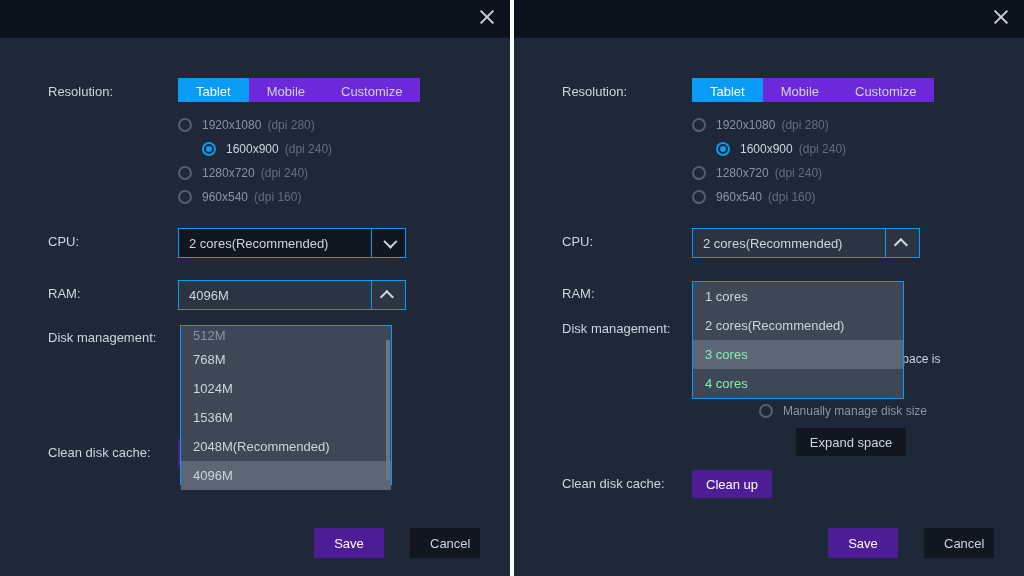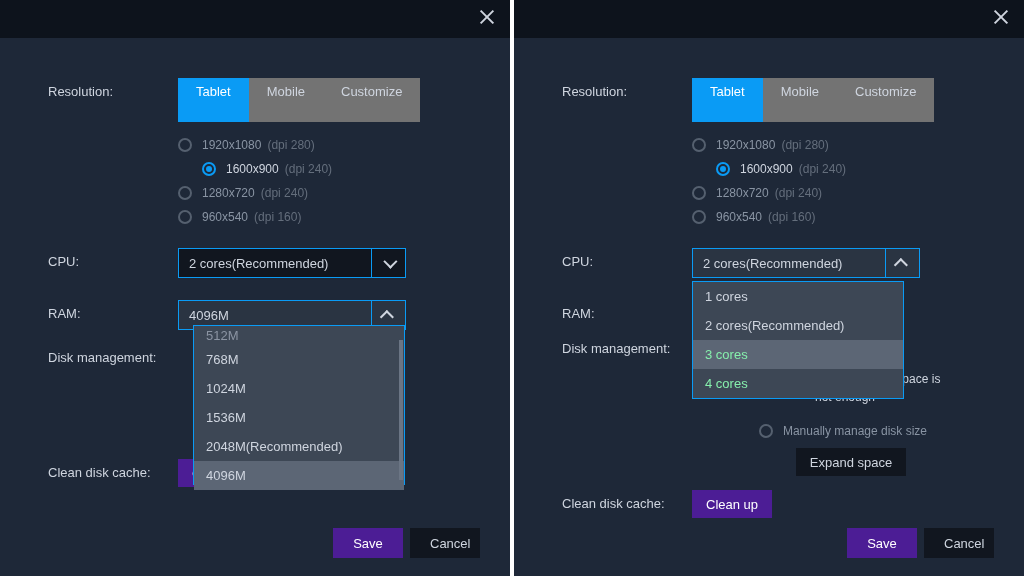--- a/index.html
+++ b/index.html
@@ -45,21 +45,21 @@
   .close::after { transform: rotate(-45deg); }
   .content { padding: 40px 30px 0 48px; }
   .row { display: flex; align-items: flex-start; margin-bottom: 14px; }
   .label {
     width: 130px;
     color: #cfd5df;
     font-size: 13px;
     padding-top: 6px;
     flex-shrink: 0;
   }
-  .segbtns { display: flex; background: #737373; height: 44px; }
+  .segbtns { display: flex; background: #6d28d9; height: 24px; }
   .segbtn {
     padding: 0 18px;
     line-height: 28px;
     color: #cfd5df;
     cursor: pointer;
     font-size: 13px;
   }
   .segbtn.active { background: #0a9bf5; color: #fff; }
   .radios { padding-top: 2px; }
   .radio-opt {
@@ -151,21 +151,21 @@
     position: absolute;
     right: 1px;
     width: 4px;
     background: #6b7584;
   }
   .footer {
     position: absolute;
     bottom: 18px;
     right: 30px;
     display: flex;
-    gap: 7px;
+    gap: 26px;
   }
   .expand-btn {
     position: absolute;
     height: 28px;
     padding: 0 14px;
     background: #11161f;
     color: #cfd5df;
     border: none;
     cursor: pointer;
     font-size: 12px;
@@ -243,21 +243,21 @@
     <div style="position:relative; height:74px;">
       <div style="position:absolute; left:228px; top:28px; color:#cfd5df; font-size:12px;">pace is not</div>
       <button class="expand-btn" style="left:228px; top:58px;">Expand space</button>
     </div>
     <div class="row" style="margin-top:6px;">
       <div class="label">Clean disk cache:</div>
       <button class="btn primary small">Clean up</button>
     </div>
   </div>
 
-  <div class="dropdown" style="left:193px; top:325px; height:160px;">
+  <div class="dropdown" style="left:180px; top:325px; height:160px;">
     <div class="dd-item" style="padding-top:2px; padding-bottom:2px; color:#8b94a3;">512M</div>
     <div class="dd-item">768M</div>
     <div class="dd-item">1024M</div>
     <div class="dd-item">1536M</div>
     <div class="dd-item">2048M(Recommended)</div>
     <div class="dd-item hover">4096M</div>
     <div class="scrollbar-seg" style="top:14px; height:140px;"></div>
   </div>
 
   <div class="footer">

